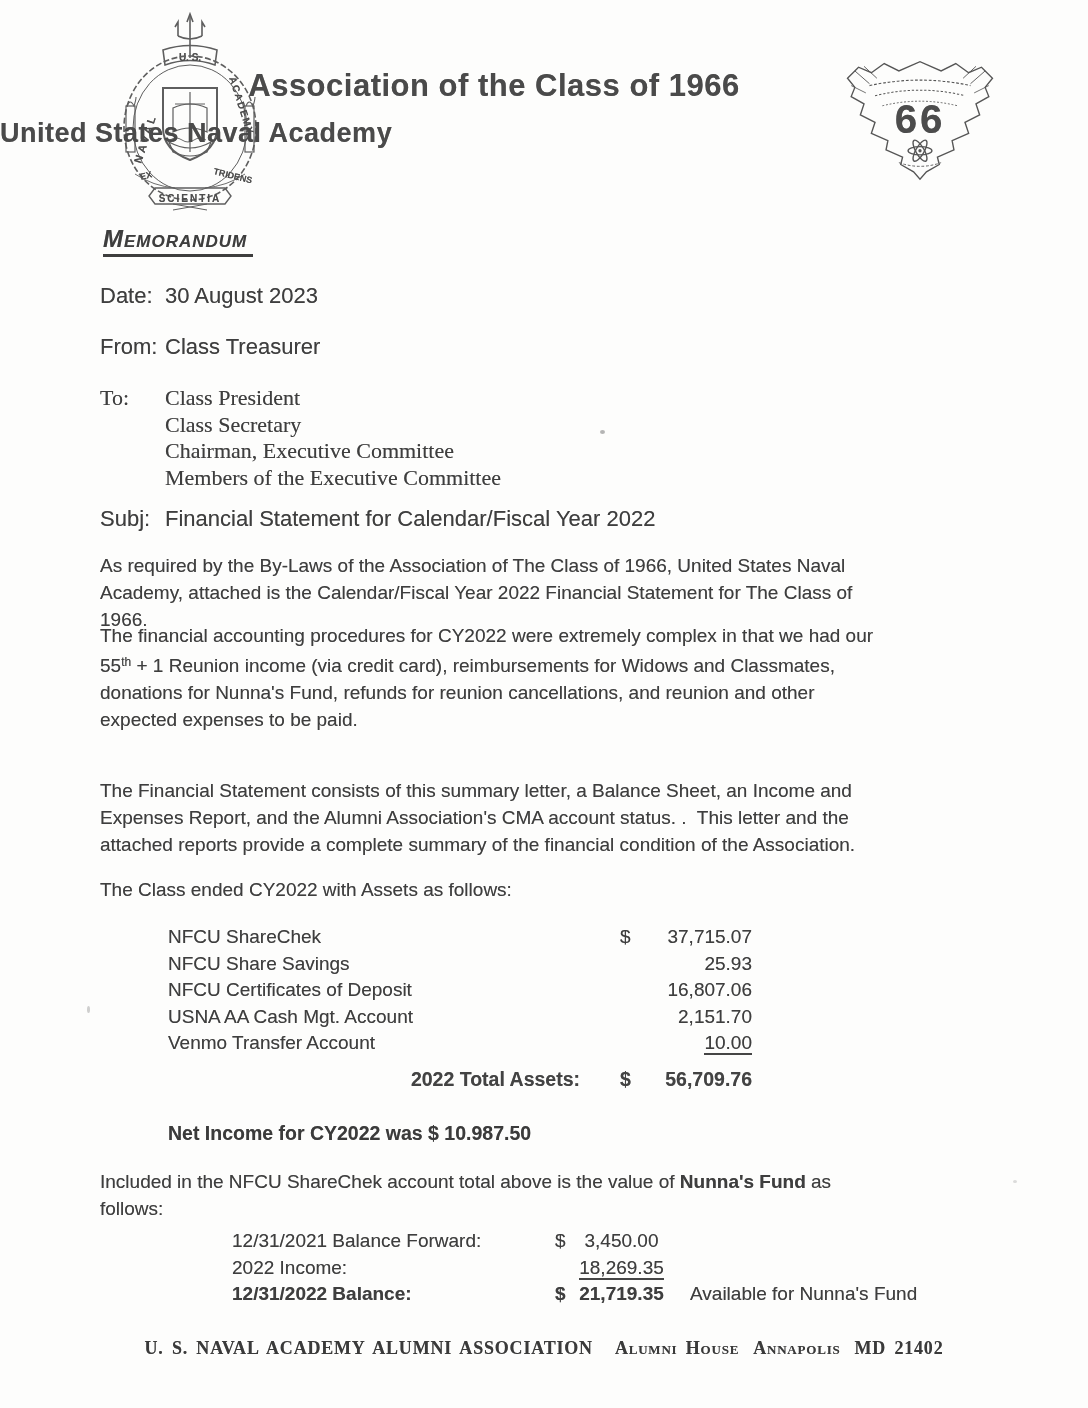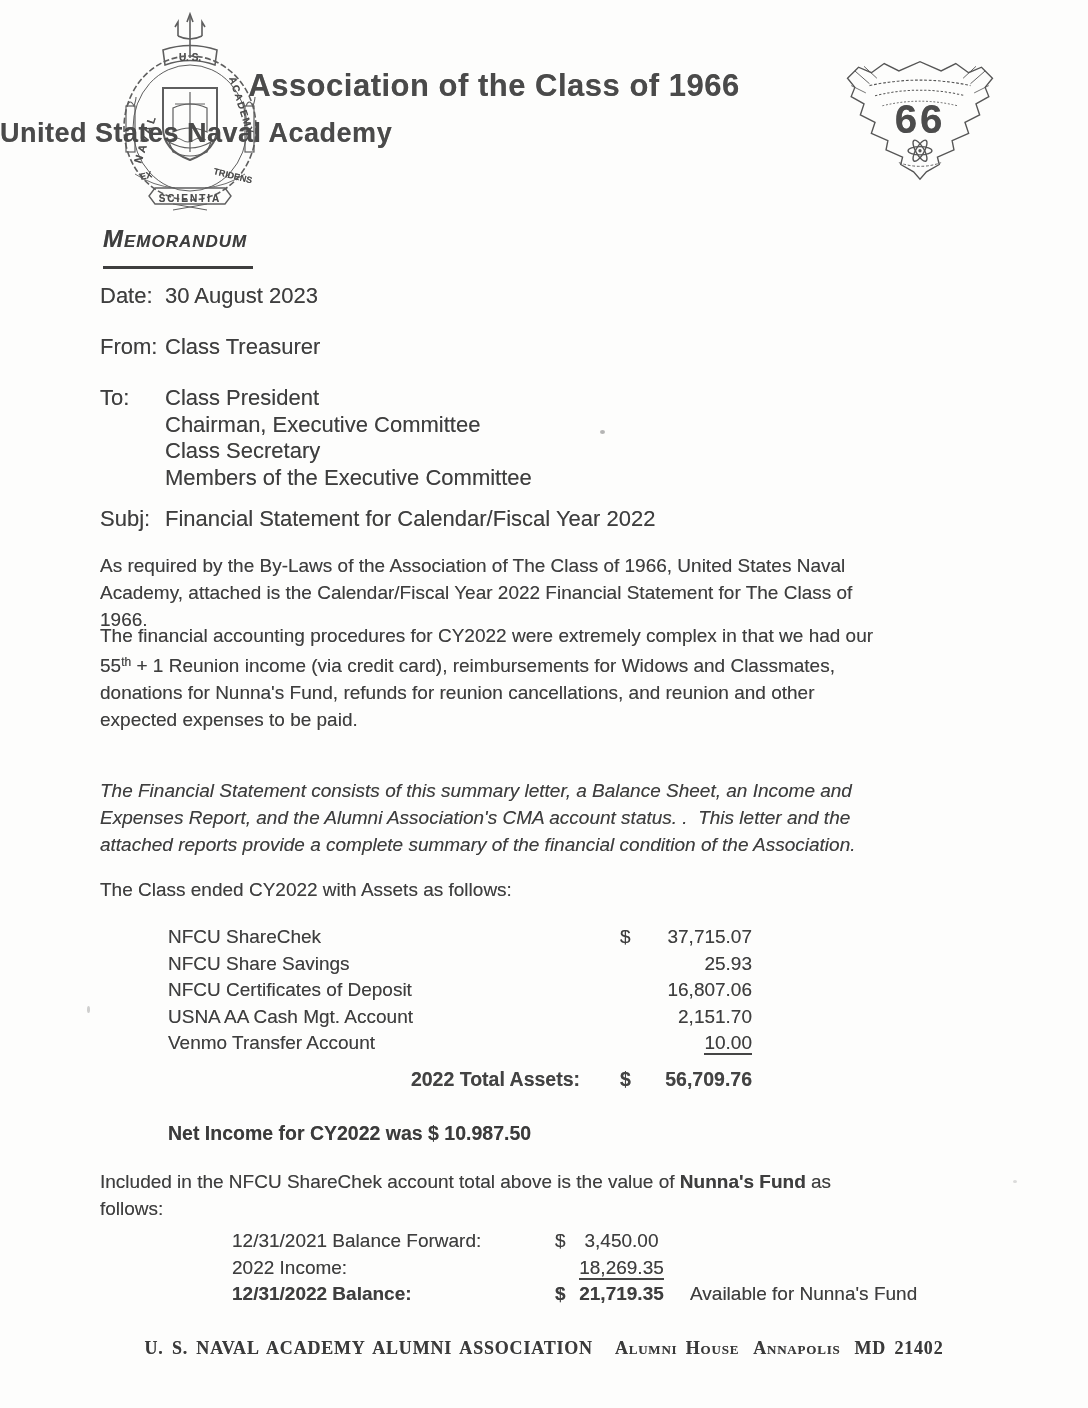--- a/index.html
+++ b/index.html
@@ -28,35 +28,35 @@
     position:absolute; left:0; right:100px; top:118px;
     text-align:left; font-size:27px; font-weight:bold; color:#4a4a4a;
     letter-spacing:0.5px;
   }
 
   
   .memo-heading {
     position:absolute; left:103px; top:225px;
     font-size:24px; font-weight:bold; font-style:italic;
     font-variant:small-caps; letter-spacing:1px;
-    border-bottom:3px solid #3e3e3e; padding-bottom:13px; padding-right:6px;
+    border-bottom:3px solid #3e3e3e; padding-bottom:1px; padding-right:6px;
   }
   .field { position:absolute; left:100px; font-size:22px; line-height:26.5px; display:flex; }
   .field .lbl { flex:0 0 65px; }
   .f-date { top:283px; }
   .f-from { top:334px; }
-  .f-to   { top:385px; }
+  .f-to   { top:385px;font-family:Liberation Serif, serif; }
   .f-subj { top:506px; }
 
   
   .para { position:absolute; left:100px; font-size:19px; line-height:27px; }
   .para .line { white-space:pre; }
   .p1 { top:552px; }
   .p2 { top:622px; }
-  .p3 { top:777px;font-style:italic; }
+  .p3 { top:777px; }
   .p4 { top:876px; }
   sup.ord { font-size:12px; vertical-align:6px; }
 
   
   .asset-table { position:absolute; left:168px; top:924px; font-size:19px; line-height:26.5px; }
   .arow { display:flex; }
   .arow .albl { flex:0 0 452px; }
   .arow .acur { flex:0 0 34px; }
   .arow .aamt { flex:0 0 98px; text-align:right; }
   .uline { border-bottom:2px solid #454545; }
@@ -182,22 +182,22 @@
 
   <div class="field f-from">
     <span class="lbl">From:</span>
     <span>Class Treasurer</span>
   </div>
 
   <div class="field f-to">
     <span class="lbl">To:</span>
     <span>
       <div>Class President</div>
+      <div>Class Secretary</div>
       <div>Chairman, Executive Committee</div>
-      <div>Class Secretary</div>
       <div>Members of the Executive Committee</div>
     </span>
   </div>
 
   <div class="field f-subj">
     <span class="lbl">Subj:</span>
     <span>Financial Statement for Calendar/Fiscal Year 2022</span>
   </div>
 
   <div class="para p1">

